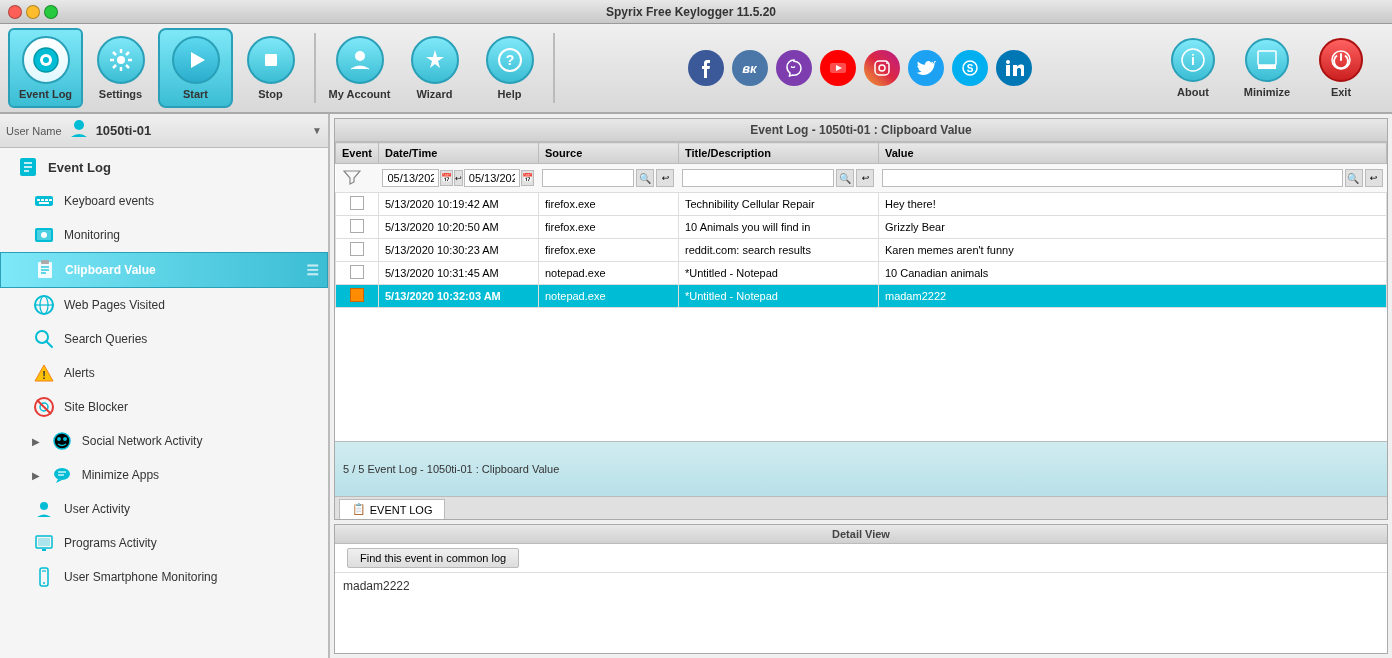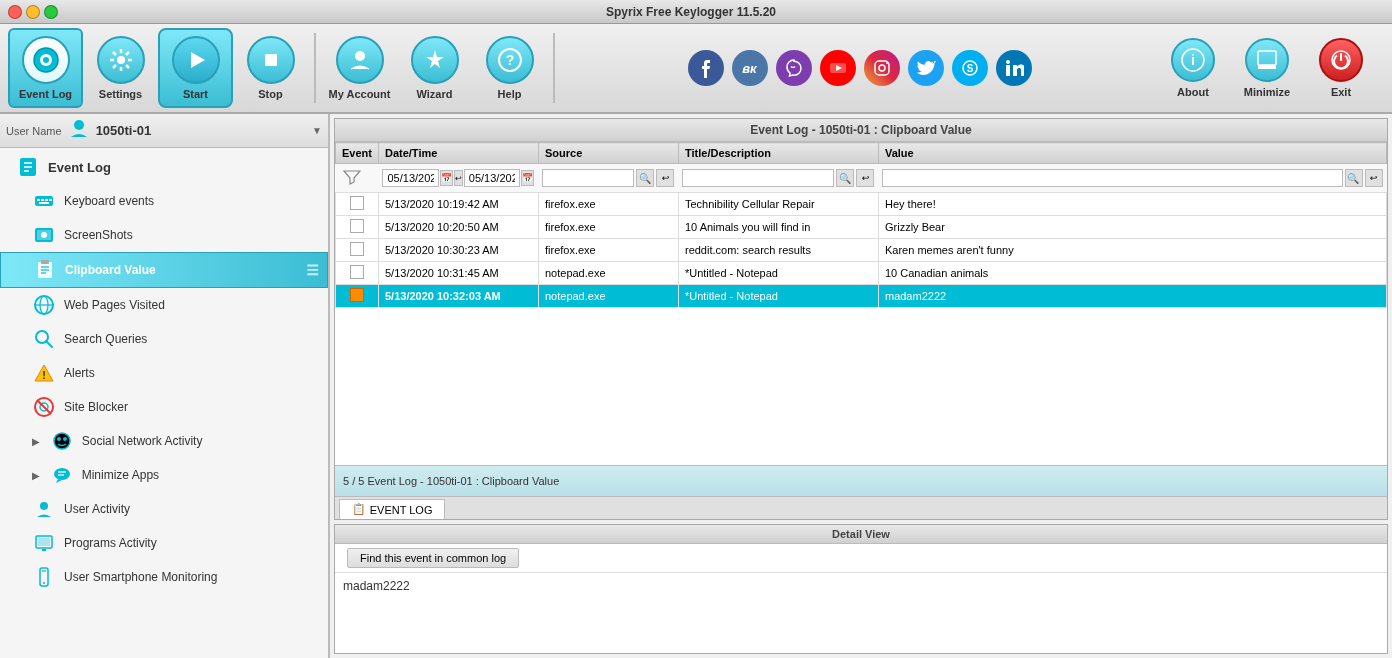--- a/index.html
+++ b/index.html
@@ -197,21 +197,21 @@
     .filter-input { flex: 1; border: 1px solid #bbb; padding: 2px 3px; font-size: 10px; }
     .filter-btn { width: 18px; height: 18px; background: #e0e0e0; border: 1px solid #bbb; cursor: pointer; font-size: 10px; display: flex; align-items: center; justify-content: center; }
 
     .date-filter { display: flex; align-items: center; gap: 1px; }
     .date-input { width: 80px; border: 1px solid #bbb; padding: 2px 2px; font-size: 10px; }
     .date-btn { width: 16px; height: 16px; background: #e0e0e0; border: 1px solid #bbb; cursor: pointer; font-size: 9px; display: flex; align-items: center; justify-content: center; }
 
     
     #status-bar {
       background: linear-gradient(to bottom, #d0ecf0, #b8e0e8);
-      padding: 9px 8px;
+      padding: 21px 8px;
       font-size: 11px;
       color: #333;
       border-top: 1px solid #bbb;
     }
 
     
     #event-log-tab-bar {
       display: flex;
       padding: 2px 4px 0;
       background: #e0e0e0;
@@ -496,21 +496,21 @@
       </div>
 
       <div class="sidebar-item level2">
         <span class="item-icon">
           <svg width="22" height="22" viewBox="0 0 22 22">
               <rect x="2" y="4" width="18" height="14" rx="2" fill="#00bcd4"></rect>
               <rect x="4" y="6" width="14" height="10" fill="white" opacity="0.3"></rect>
               <circle cx="11" cy="11" r="3" fill="white"></circle>
             </svg>
         </span>
-        <span>ScreenShots</span>
+        <span>Monitoring</span>
       </div>
 
       <div class="sidebar-item level2 active" style="position:relative;">
         <span class="item-icon">
           <svg width="22" height="22" viewBox="0 0 22 22">
               <rect x="4" y="3" width="14" height="16" rx="1" fill="white" opacity="0.9"></rect>
               <rect x="7" y="1" width="8" height="4" rx="1" fill="#aaa"></rect>
               <line x1="7" y1="8" x2="15" y2="8" stroke="#00bcd4" stroke-width="1.2"></line>
               <line x1="7" y1="11" x2="15" y2="11" stroke="#00bcd4" stroke-width="1.2"></line>
               <line x1="7" y1="14" x2="12" y2="14" stroke="#00bcd4" stroke-width="1.2"></line>

